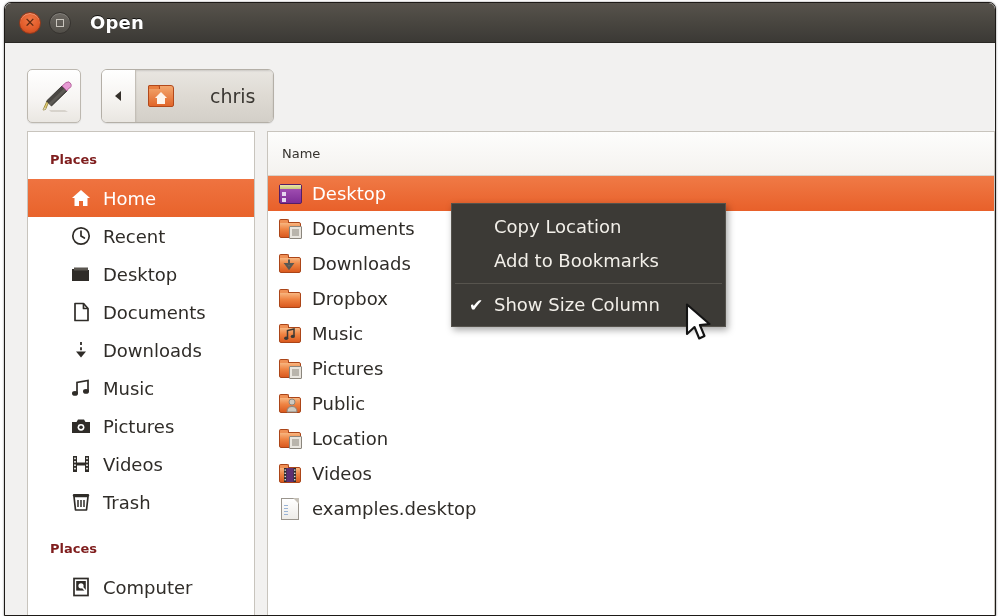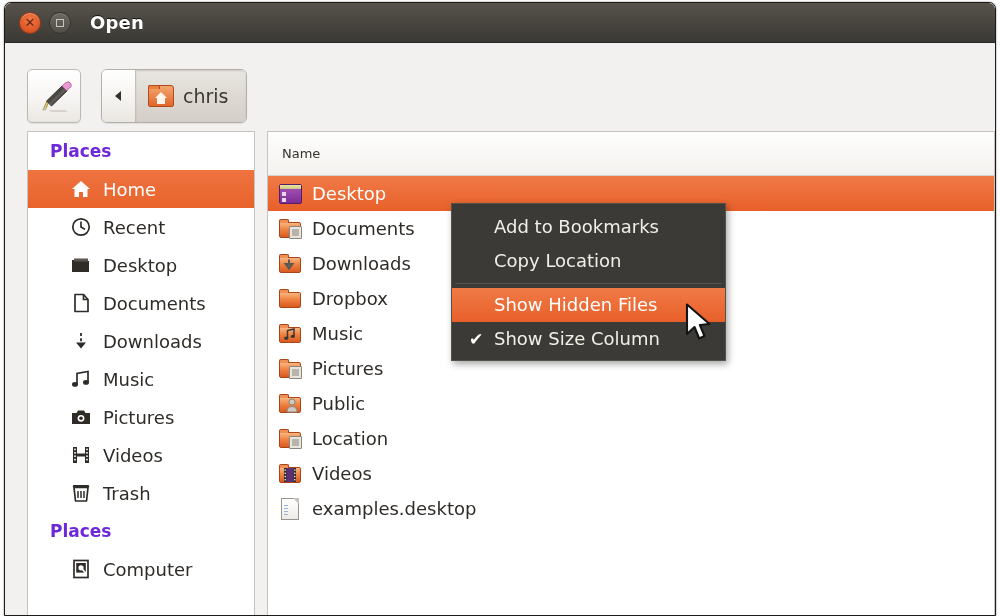--- a/index.html
+++ b/index.html
@@ -129,20 +129,21 @@
     width: 0; height: 0;
     border-top: 5px solid transparent;
     border-bottom: 5px solid transparent;
     border-right: 6px solid #35302b;
   }
   .path-crumb {
     padding: 0 18px 0 12px;
     background: linear-gradient(to bottom, #e9e6e1 0%, #dedad3 50%, #d3cfc8 100%);
     display: flex; align-items: center;
     box-shadow: inset 0 1px 2px rgba(0,0,0,0.13);
+    gap: 27px;
   }
   .path-crumb .label {
     font-size: 19px;
     color: #3b3833;
     margin-left: 9px;
   }
 
   
   .homefolder { position: relative; width: 26px; height: 22px; }
   .homefolder .back {
@@ -175,24 +176,24 @@
     left: 22px; top: 128px;
     width: 228px; height: 486px;
     background: #ffffff;
     border: 1px solid #c8c4bd;
     border-bottom: none;
     box-sizing: border-box;
     overflow: hidden;
   }
 
   .section-head {
-    font-size: 17px;
+    font-size: 13px;
     font-weight: bold;
-    color: #6d28d9;
-    padding: 0 0 0 22px;
+    color: #7f1d1d;
+    padding: 9px 0 0 22px;
     height: 38px;
     line-height: 38px;
   }
 
   .place-row {
     height: 38px;
     display: flex;
     align-items: center;
     padding-left: 42px;
     box-sizing: border-box;
@@ -662,29 +663,26 @@
             <span class="ln" style="top:13px"></span>
             <span class="ln" style="top:16px"></span>
           </span>
         </span>
         <span class="fname">examples.desktop</span>
       </div>
     </div>
 
     <div class="ctxmenu">
       <div class="ctxitem">
+        <span>Copy Location</span>
+      </div>
+      <div class="ctxitem">
         <span>Add to Bookmarks</span>
       </div>
-      <div class="ctxitem">
-        <span>Copy Location</span>
-      </div>
       <div class="ctxsep"></div>
-      <div class="ctxitem hl">
-        <span>Show Hidden Files</span>
-      </div>
       <div class="ctxitem">
         <span class="chk">✔</span>
         <span>Show Size Column</span>
       </div>
     </div>
 
     <svg class="cursor" viewBox="0 0 28 42">
       <path d="M2 1.5 L2 31 L9.5 24 L14.2 35.5 L19.5 33 L14.9 22 L24.5 21 Z" fill="#ffffff" stroke="#141414" stroke-width="2.1" stroke-linejoin="round"></path>
     </svg>
 

